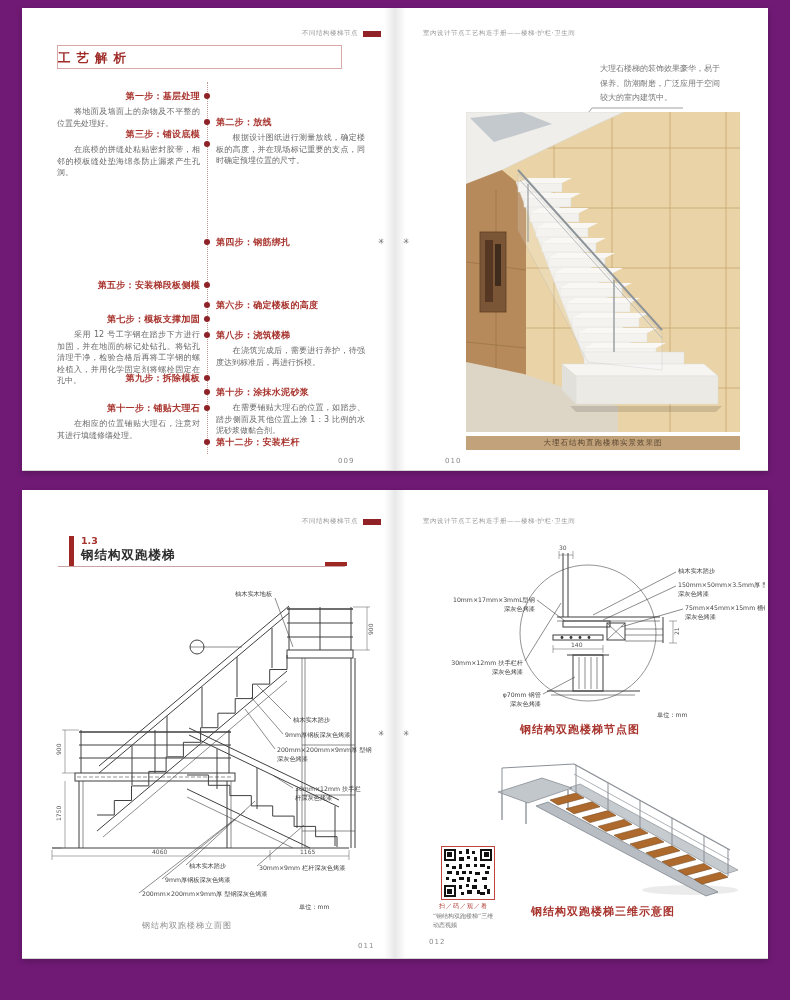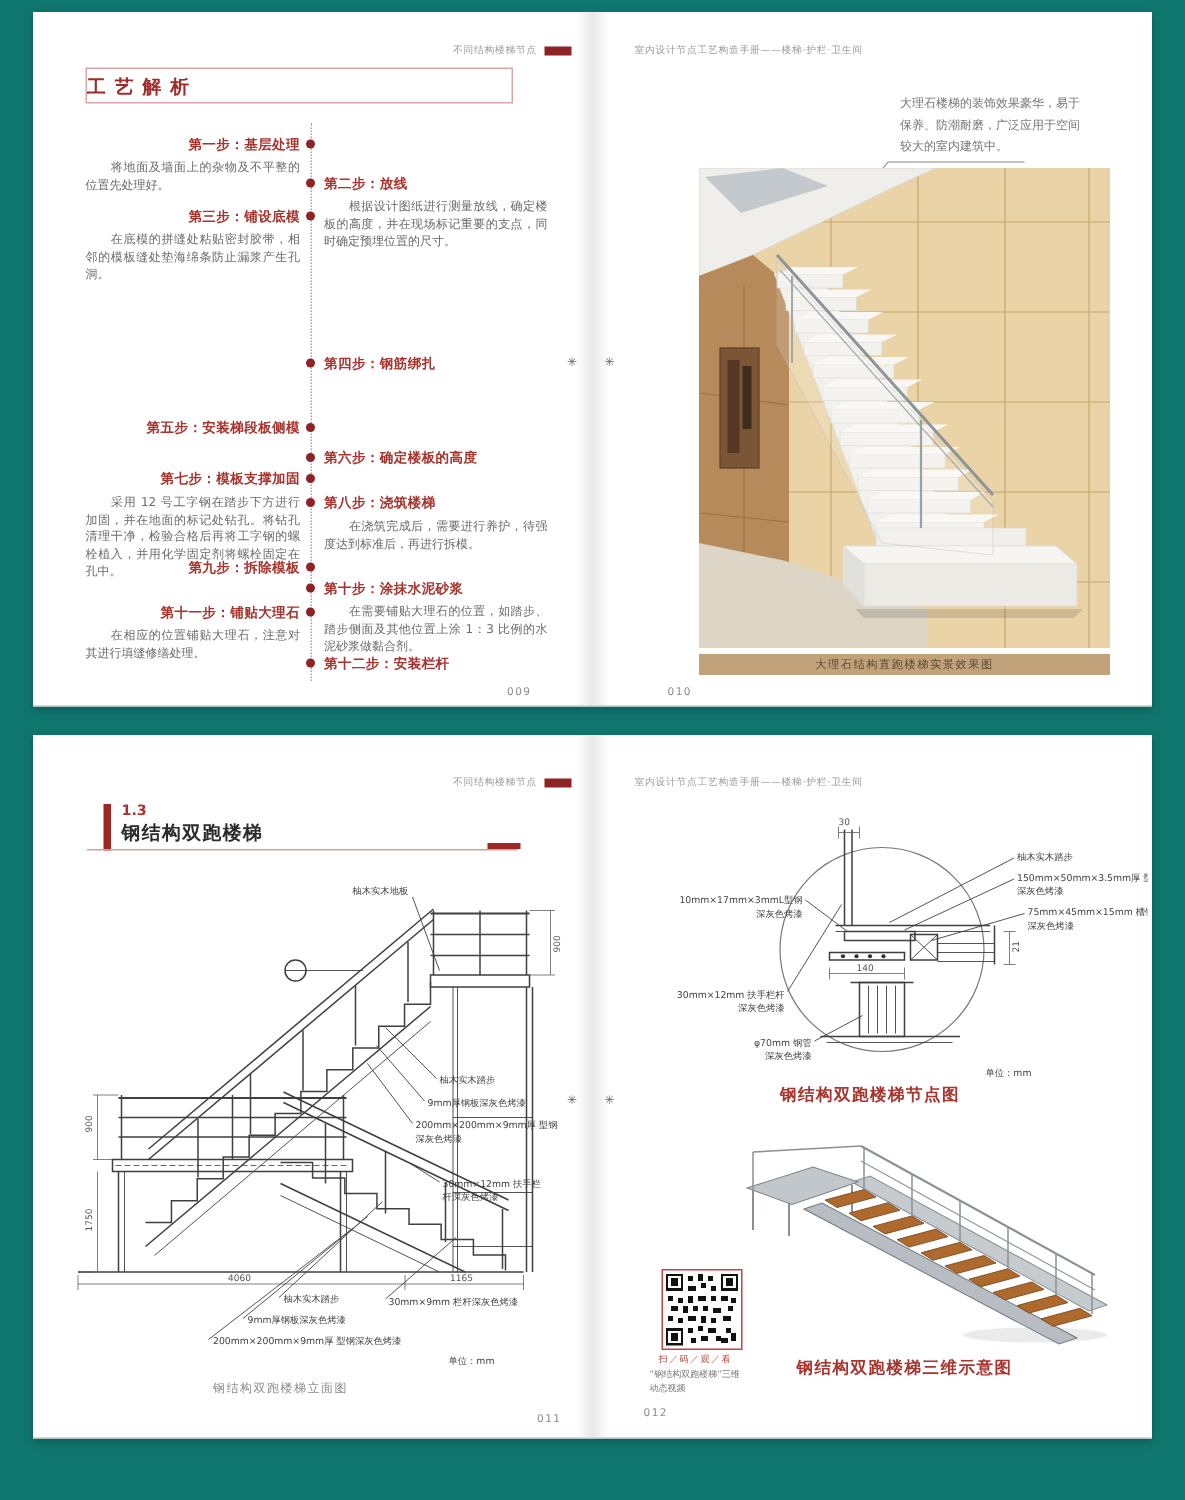--- a/index.html
+++ b/index.html
@@ -1,16 +1,16 @@
 <!DOCTYPE html>
 <html><head>
 <meta charset="utf-8">
 <style>
   html,body{margin:0;padding:0;background:#e9e9e9;font-family:"DejaVu Sans",sans-serif;}
-  .stage{position:relative;width:790px;height:1000px;background:#0f766e;overflow:hidden;}
+  .stage{position:relative;width:790px;height:1000px;background:#701a75;overflow:hidden;}
   .spread{position:absolute;left:22px;width:746px;background:#ffffff;box-shadow:0 2px 6px rgba(0,0,0,.22);border-bottom:1px solid #d6d6d6;}
   #spread1{top:8px;height:462px;}
   #spread2{top:490px;height:468px;}
   .spine{position:absolute;left:362px;top:0;width:22px;height:100%;background:linear-gradient(to right,rgba(0,0,0,0),rgba(0,0,0,.09) 50%,rgba(0,0,0,0));pointer-events:none;}
   .page{position:absolute;top:0;width:373px;height:100%;}
   .page.pl{left:0;} .page.pr{left:373px;}
   .hdr{position:absolute;font-size:6.5px;color:#9b9b9b;letter-spacing:.5px;white-space:nowrap;}
   .hdr.hl{right:14px;display:flex;align-items:center;}
   .hdr.hr{left:28px;}
   .hdr-bar{display:inline-block;width:18px;height:6px;background:#8e2227;margin-left:5px;}
@@ -78,21 +78,21 @@
       <div class="sdot" style="top:431px"></div>
 
       <div class="step L" style="top:82px">
           <div class="t">第一步：基层处理</div>
           <div class="b">　　将地面及墙面上的杂物及不平整的位置先处理好。</div>
         </div>
       <div class="step R" style="top:108px">
           <div class="t">第二步：放线</div>
           <div class="b">　　根据设计图纸进行测量放线，确定楼板的高度，并在现场标记重要的支点，同时确定预埋位置的尺寸。</div>
         </div>
-      <div class="step L" style="top:130px">
+      <div class="step L" style="top:120px">
           <div class="t">第三步：铺设底模</div>
           <div class="b">　　在底模的拼缝处粘贴密封胶带，相邻的模板缝处垫海绵条防止漏浆产生孔洞。</div>
         </div>
       <div class="step R" style="top:228px">
           <div class="t">第四步：钢筋绑扎</div>
         </div>
       <div class="step L" style="top:271px">
           <div class="t">第五步：安装梯段板侧模</div>
         </div>
       <div class="step R" style="top:291px">

